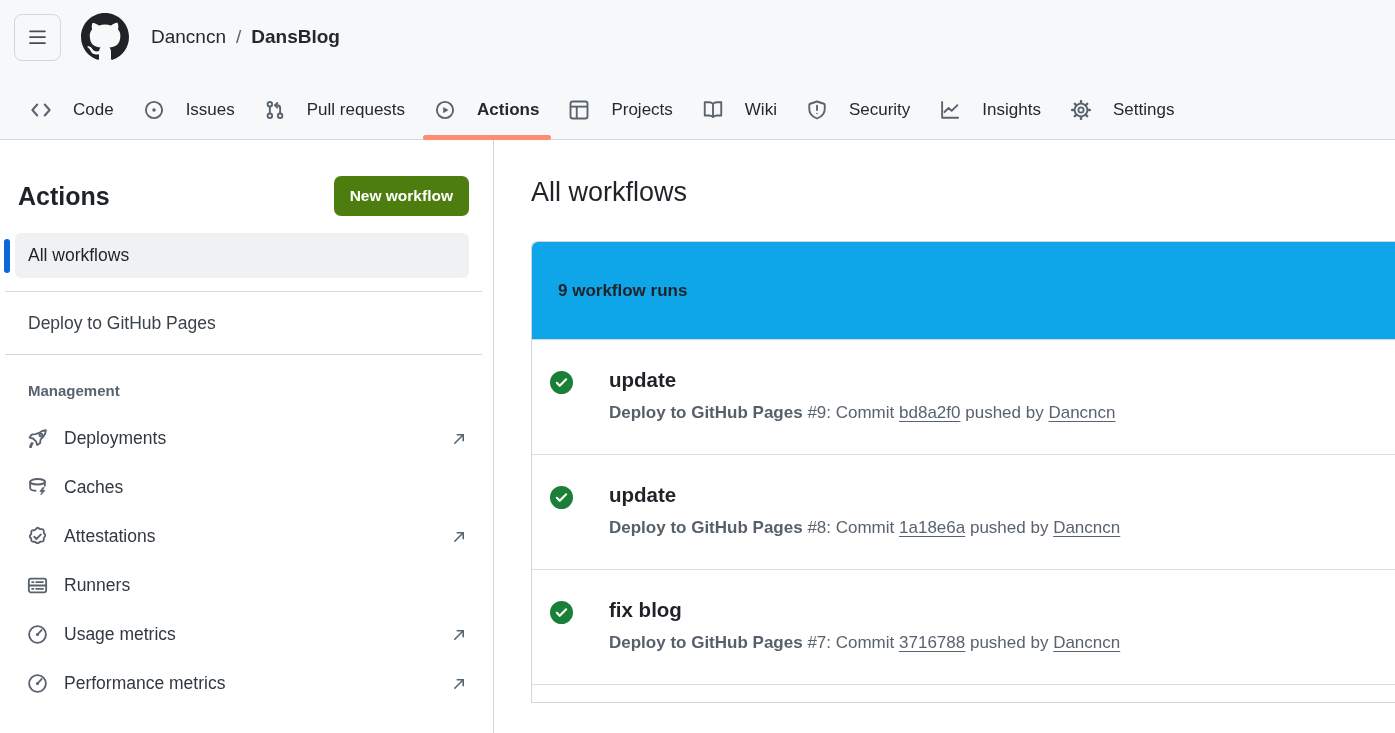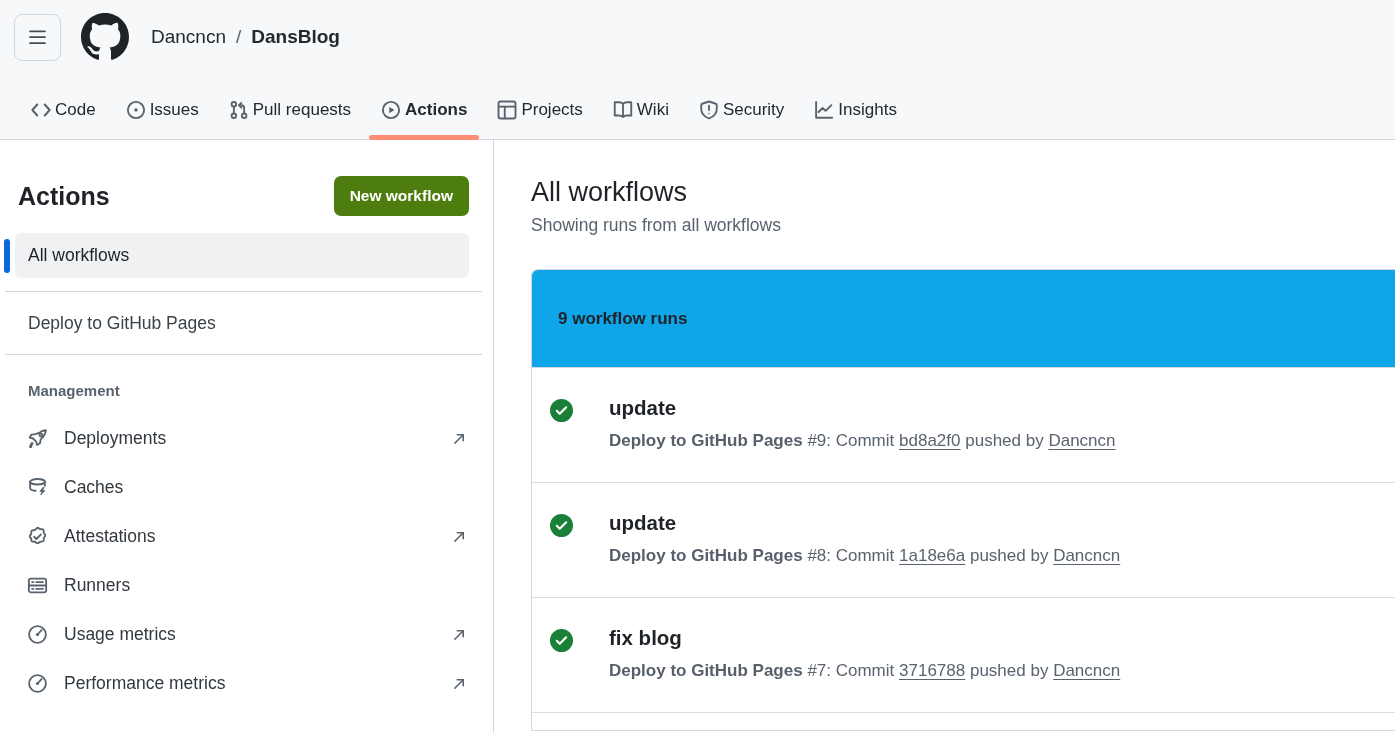--- a/index.html
+++ b/index.html
@@ -15,21 +15,21 @@
   .top-row{display:flex;align-items:center;padding:13px 16px 0 14px;}
   .hamburger-btn{width:47px;height:47px;border:1px solid #d0d7de;border-radius:8px;background:transparent;
     display:flex;align-items:center;justify-content:center;color:#444c56;cursor:pointer;}
   .gh-logo{margin-left:20px;width:48px;height:48px;color:#1f2328;display:flex;align-items:center;}
   .breadcrumb{margin-left:22px;font-size:19px;display:flex;align-items:center;}
   .breadcrumb .owner{color:#24292f;}
   .breadcrumb .sep{color:#59636e;margin:0 10px;}
   .breadcrumb .repo{color:#24292f;font-weight:700;}
 
   .tabs{position:absolute;left:16px;bottom:0;height:58px;display:flex;align-items:center;}
-  .tab{display:flex;align-items:center;gap:4px;height:100%;padding:0 10px;margin:0 5px;
+  .tab{display:flex;align-items:center;gap:22px;height:100%;padding:0 10px;margin:0 5px;
     font-size:17px;color:#24292f;position:relative;cursor:pointer;text-decoration:none;}
   .tab svg{color:#59636e;flex:none;}
   .tab.active{font-weight:600;}
   .tab.active::after{content:"";position:absolute;left:-2px;right:-2px;bottom:-1px;height:5px;
     border-radius:3px;background:#fd8c73;}
 
   
   .body-wrap{display:flex;flex:1;min-height:0;}
 
   .sidebar{width:494px;min-width:494px;border-right:1px solid #d0d7de;padding-top:36px;box-sizing:border-box;}
@@ -162,20 +162,39 @@
       </a>
       <a class="tab">
         <span style="display:flex;">
           <svg width="20" height="20" viewBox="0 0 16 16" fill="none" stroke="currentColor" stroke-width="1.5" stroke-linecap="round" stroke-linejoin="round">
               <path d="M1.7 1.6v12.6h12.8"></path>
               <path d="M3.6 9.6 6.9 6.4l2.4 2.3 4.6-4.6"></path>
             </svg>
         </span>
         <span>Insights</span>
       </a>
+      <a class="tab">
+        <span style="display:flex;">
+          <svg width="20" height="20" viewBox="0 0 16 16" fill="none" stroke="currentColor">
+              <circle cx="8" cy="8" r="2.1" stroke-width="1.4"></circle>
+              <circle cx="8" cy="8" r="5.1" stroke-width="1.5"></circle>
+              <g stroke-width="1.9" stroke-linecap="round">
+                <line x1="8" y1="0.9" x2="8" y2="2.2"></line>
+                <line x1="8" y1="13.8" x2="8" y2="15.1"></line>
+                <line x1="0.9" y1="8" x2="2.2" y2="8"></line>
+                <line x1="13.8" y1="8" x2="15.1" y2="8"></line>
+                <line x1="3" y1="3" x2="3.9" y2="3.9"></line>
+                <line x1="12.1" y1="12.1" x2="13" y2="13"></line>
+                <line x1="13" y1="3" x2="12.1" y2="3.9"></line>
+                <line x1="3.9" y1="12.1" x2="3" y2="13"></line>
+              </g>
+            </svg>
+        </span>
+        <span>Settings</span>
+      </a>
     </nav>
   </div>
 
   <div class="body-wrap">
 
     <aside class="sidebar">
       <div class="sb-head">
         <h2 class="sb-title">Actions</h2>
         <button class="btn-new-workflow">New workflow</button>
       </div>
@@ -287,21 +306,20 @@
                 <path d="M6.3 3.8h5.9v5.9"></path>
               </svg>
           </span>
         </div>
 
       </div>
     </aside>
 
     <main class="main">
       <h1 class="main-title">All workflows</h1>
-      <div class="main-subtitle">Showing runs from all workflows</div>
 
       <div class="runs-box">
         <div class="box-header">9 workflow runs</div>
 
         <div class="run-row">
           <span class="run-status">
             <svg width="23" height="23" viewBox="0 0 16 16" fill="currentColor">
                 <path d="M8 16A8 8 0 1 1 8 0a8 8 0 0 1 0 16Zm3.78-9.72a.751.751 0 0 0-.018-1.042.751.751 0 0 0-1.042-.018L6.75 9.19 5.28 7.72a.751.751 0 0 0-1.042.018.751.751 0 0 0-.018 1.042l2 2a.75.75 0 0 0 1.06 0Z"></path>
               </svg>
           </span>

